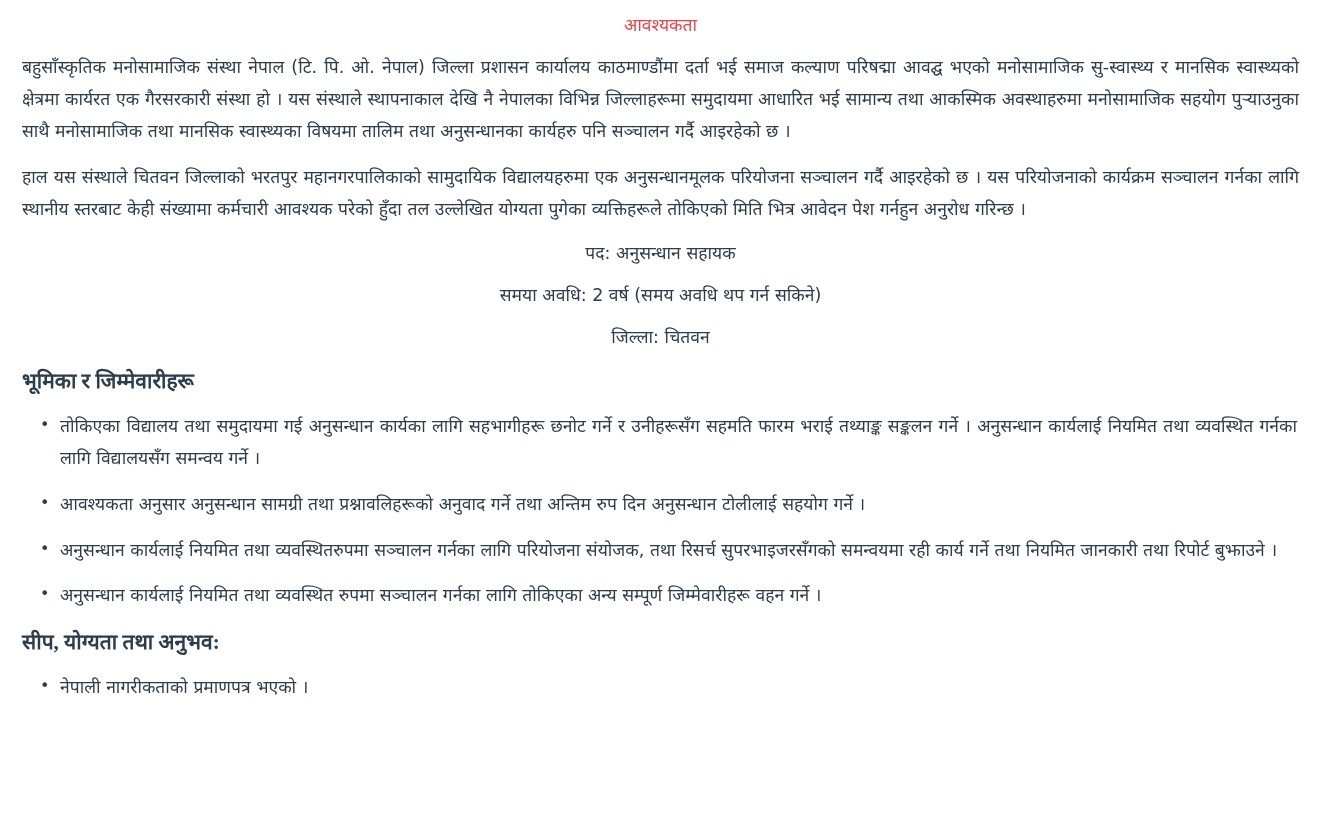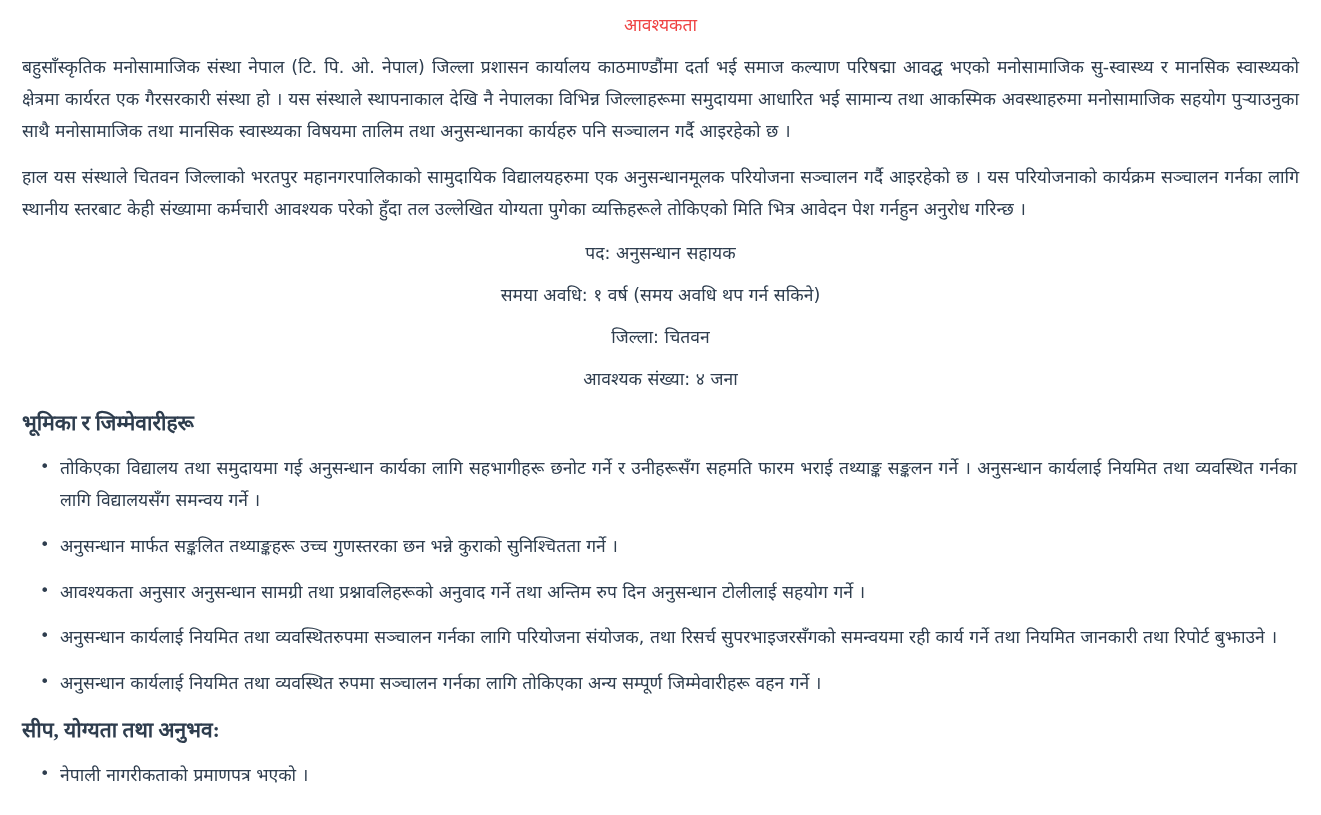--- a/index.html
+++ b/index.html
@@ -88,38 +88,33 @@
 
   <p class="para">हाल यस संस्थाले चितवन जिल्लाको भरतपुर महानगरपालिकाको सामुदायिक विद्यालयहरुमा एक अनुसन्धानमूलक परियोजना सञ्चालन गर्दै आइरहेको छ । यस परियोजनाको कार्यक्रम सञ्चालन गर्नका लागि स्थानीय स्तरबाट केही संख्यामा कर्मचारी आवश्यक परेको हुँदा तल उल्लेखित योग्यता पुगेका व्यक्तिहरूले तोकिएको मिति भित्र आवेदन पेश गर्नहुन अनुरोध गरिन्छ ।</p>
 
   <p class="field">
     <span>पद:</span>
     <span>अनुसन्धान सहायक</span>
   </p>
 
   <p class="field">
     <span>समया अवधि:</span>
-    <span>१ वर्ष  (समय अवधि थप गर्न सकिने)</span>
+    <span>2 वर्ष  (समय अवधि थप गर्न सकिने)</span>
   </p>
 
   <p class="field">
     <span>जिल्ला:</span>
     <span>चितवन</span>
   </p>
 
-  <p class="field">
-    <span>आवश्यक संख्या:</span>
-    <span>४ जना</span>
-  </p>
 
   <div class="section-heading">भूमिका र जिम्मेवारीहरू</div>
 
   <ul class="bullets">
     <li>तोकिएका विद्यालय तथा समुदायमा गई अनुसन्धान कार्यका लागि सहभागीहरू छनोट गर्ने र उनीहरूसँग सहमति फारम भराई तथ्याङ्क सङ्कलन गर्ने । अनुसन्धान कार्यलाई नियमित तथा व्यवस्थित गर्नका लागि विद्यालयसँग समन्वय गर्ने ।</li>
-    <li>अनुसन्धान मार्फत सङ्कलित तथ्याङ्कहरू उच्च गुणस्तरका छन भन्ने कुराको सुनिश्चितता गर्ने ।</li>
     <li>आवश्यकता अनुसार अनुसन्धान सामग्री तथा प्रश्नावलिहरूको अनुवाद गर्ने तथा अन्तिम रुप दिन अनुसन्धान टोलीलाई सहयोग गर्ने ।</li>
     <li>अनुसन्धान कार्यलाई नियमित तथा व्यवस्थितरुपमा सञ्चालन गर्नका लागि परियोजना संयोजक, तथा रिसर्च सुपरभाइजरसँगको समन्वयमा रही कार्य गर्ने तथा नियमित जानकारी तथा रिपोर्ट बुझाउने ।</li>
     <li>अनुसन्धान कार्यलाई नियमित तथा व्यवस्थित रुपमा सञ्चालन गर्नका लागि तोकिएका अन्य सम्पूर्ण जिम्मेवारीहरू वहन गर्ने ।</li>
   </ul>
 
   <div class="section-heading">सीप, योग्यता तथा अनुभव:</div>
 
   <ul class="bullets">
     <li>नेपाली नागरीकताको प्रमाणपत्र भएको ।</li>
   </ul>

